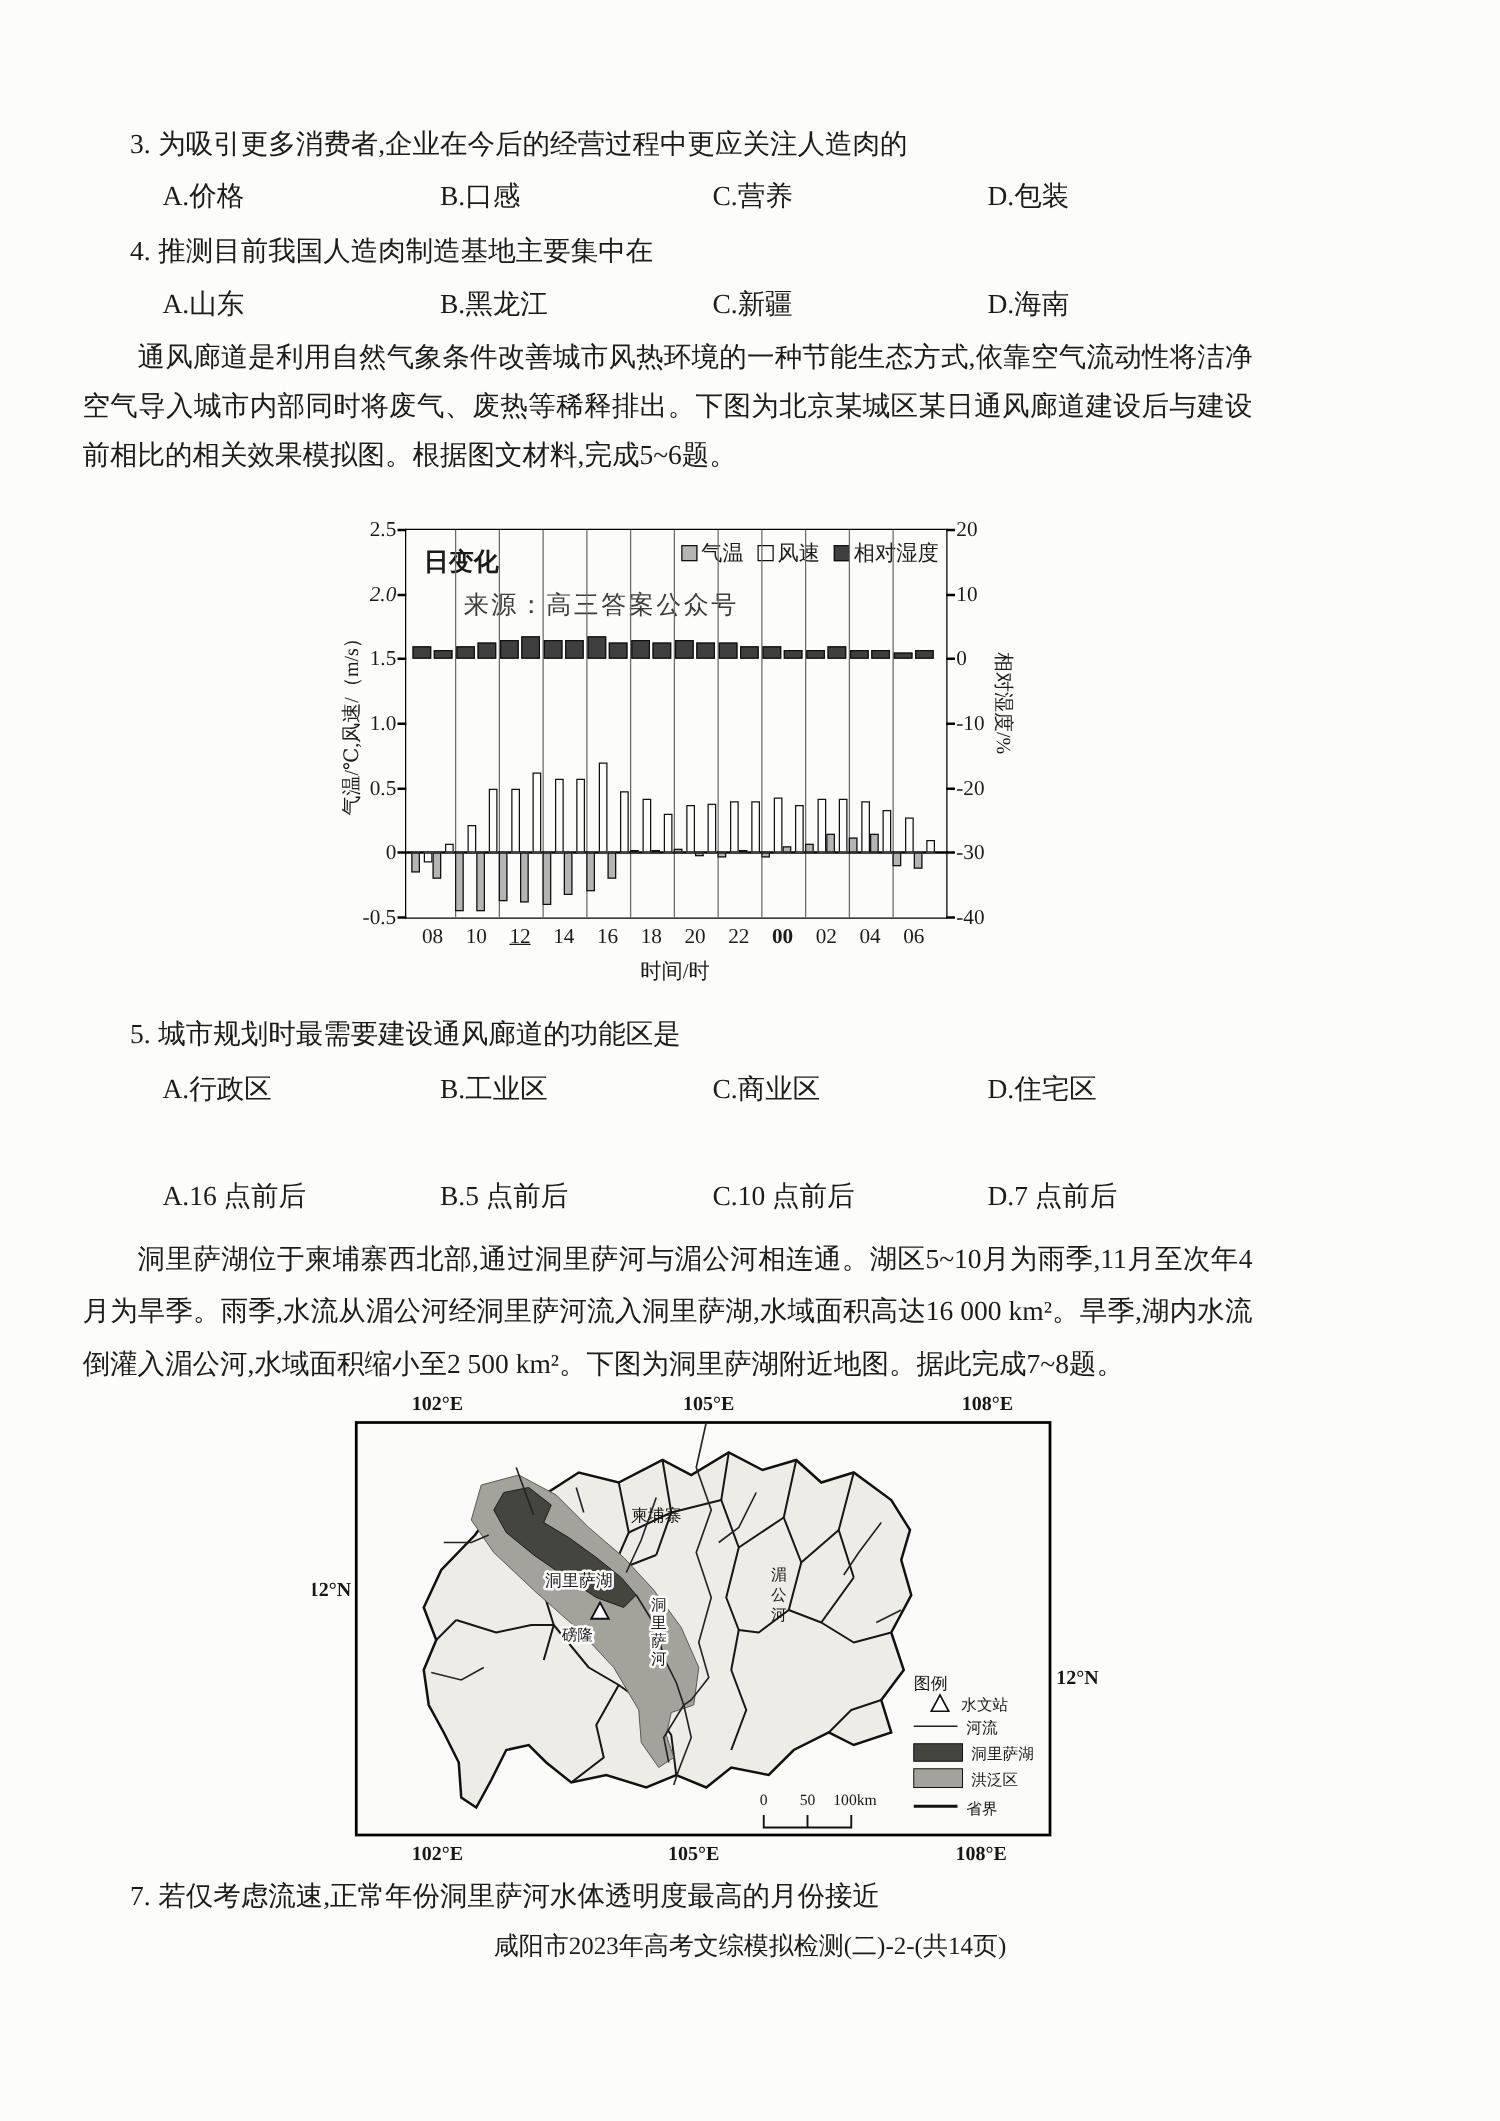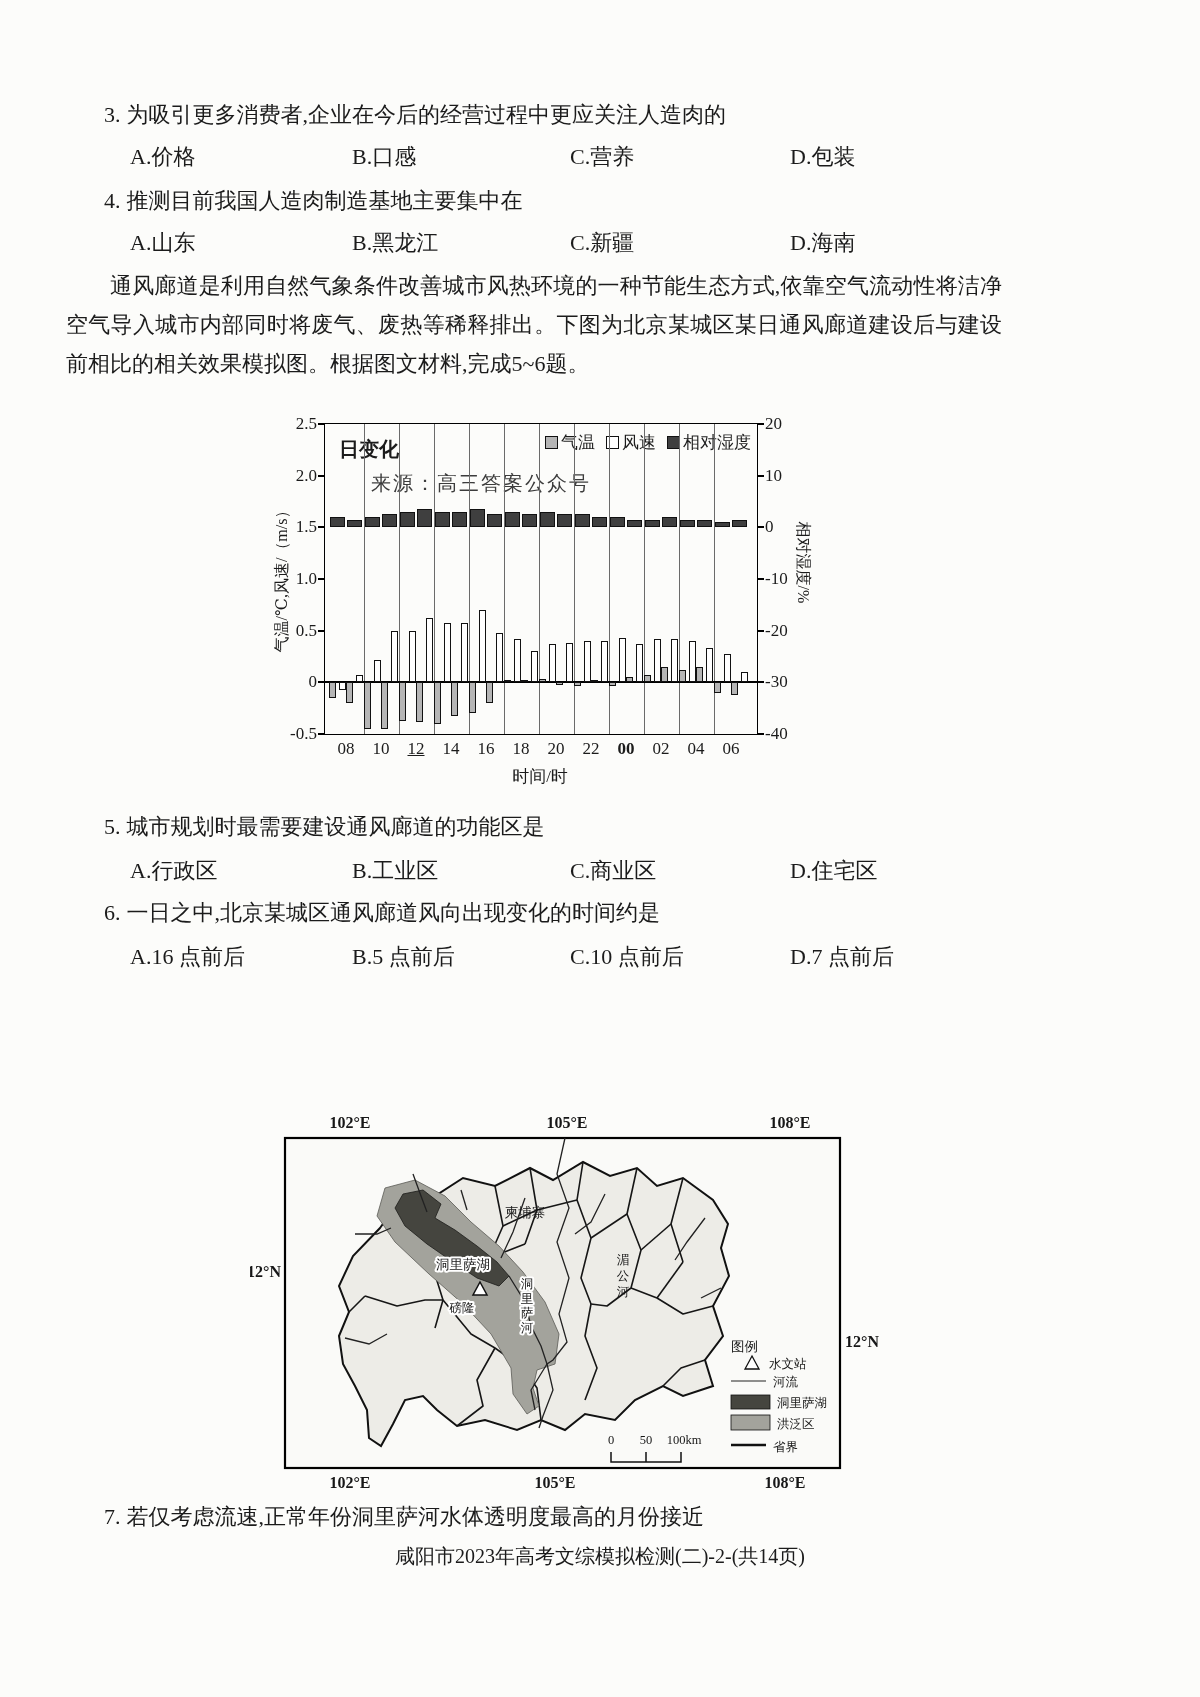--- a/index.html
+++ b/index.html
@@ -174,21 +174,21 @@
         <div class="bar" style="left: 381px; width: 7px; top: 224.233px; height: 34.1px; background: rgb(255, 255, 255);"></div>
         <div class="bar" style="left: 372px; width: 15px; top: 95.5833px; height: 7.75px; background: rgb(63, 63, 63);"></div>
         <div class="bar" style="left: 388.5px; width: 7px; top: 258.333px; height: 10.3333px; background: rgb(181, 181, 181);"></div>
         <div class="bar" style="left: 398.5px; width: 7px; top: 230.433px; height: 27.9px; background: rgb(255, 255, 255);"></div>
         <div class="bar" style="left: 389.5px; width: 15px; top: 98.1667px; height: 5.16667px; background: rgb(63, 63, 63);"></div>
         <div class="bar" style="left: 406px; width: 7px; top: 258.333px; height: 12.4px; background: rgb(181, 181, 181);"></div>
         <div class="bar" style="left: 416px; width: 7px; top: 248px; height: 10.3333px; background: rgb(255, 255, 255);"></div>
         <div class="bar" style="left: 407px; width: 15px; top: 95.5833px; height: 7.75px; background: rgb(63, 63, 63);"></div>
         <div class="tick-left" style="top: -10px;">2.5</div>
         <div class="tm-left" style="top: -1px;"></div>
-        <div class="tick-left" style="top: 41.6667px;">2.0</div>
+        <div class="tick-left" style="top: 41.6667px; font-style: italic;">2.0</div>
         <div class="tm-left" style="top: 50.6667px;"></div>
         <div class="tick-left" style="top: 93.3333px; text-align: right;">1.5</div>
         <div class="tm-left" style="top: 102.333px;"></div>
         <div class="tick-left" style="top: 145px;">1.0</div>
         <div class="tm-left" style="top: 154px;"></div>
         <div class="tick-left" style="top: 196.667px;">0.5</div>
         <div class="tm-left" style="top: 205.667px;"></div>
         <div class="tick-left" style="top: 248.333px;">0</div>
         <div class="tm-left" style="top: 257.333px;"></div>
         <div class="tick-left" style="top: 300px;">-0.5</div>
@@ -228,30 +228,28 @@
   <div class="qline" style="top:812px">
     <span class="qnum">5.</span><span>城市规划时最需要建设通风廊道的功能区是</span>
   </div>
   <div class="optrow" style="top:856px">
     <span class="opt c1">A.行政区</span>
     <span class="opt c2">B.工业区</span>
     <span class="opt c3">C.商业区</span>
     <span class="opt c4">D.住宅区</span>
   </div>
 
-  <div class="qline" style="top:898px">
-    <span class="qnum">6.</span><span>一日之中,北京某城区通风廊道风向出现变化的时间约是</span>
-  </div>
   <div class="optrow" style="top:942px">
     <span class="opt c1">A.16 点前后</span>
     <span class="opt c2">B.5 点前后</span>
     <span class="opt c3">C.10 点前后</span>
     <span class="opt c4">D.7 点前后</span>
   </div>
 
+  <div class="passage p2" style="top:986px">洞里萨湖位于柬埔寨西北部,通过洞里萨河与湄公河相连通。湖区5~10月为雨季,11月至次年4月为旱季。雨季,水流从湄公河经洞里萨河流入洞里萨湖,水域面积高达16 000 km²。旱季,湖内水流倒灌入湄公河,水域面积缩小至2 500 km²。下图为洞里萨湖附近地图。据此完成7~8题。</div>
 
   <div class="map-wrap">
     <svg class="mapsvg" width="640" height="396" viewBox="0 0 640 396">
 
       <text x="100" y="28" text-anchor="middle" class="coord">102°E</text>
       <text x="317" y="28" text-anchor="middle" class="coord">105°E</text>
       <text x="540" y="28" text-anchor="middle" class="coord">108°E</text>
       <text x="100" y="388" text-anchor="middle" class="coord">102°E</text>
       <text x="305" y="388" text-anchor="middle" class="coord">105°E</text>
       <text x="535" y="388" text-anchor="middle" class="coord">108°E</text>

